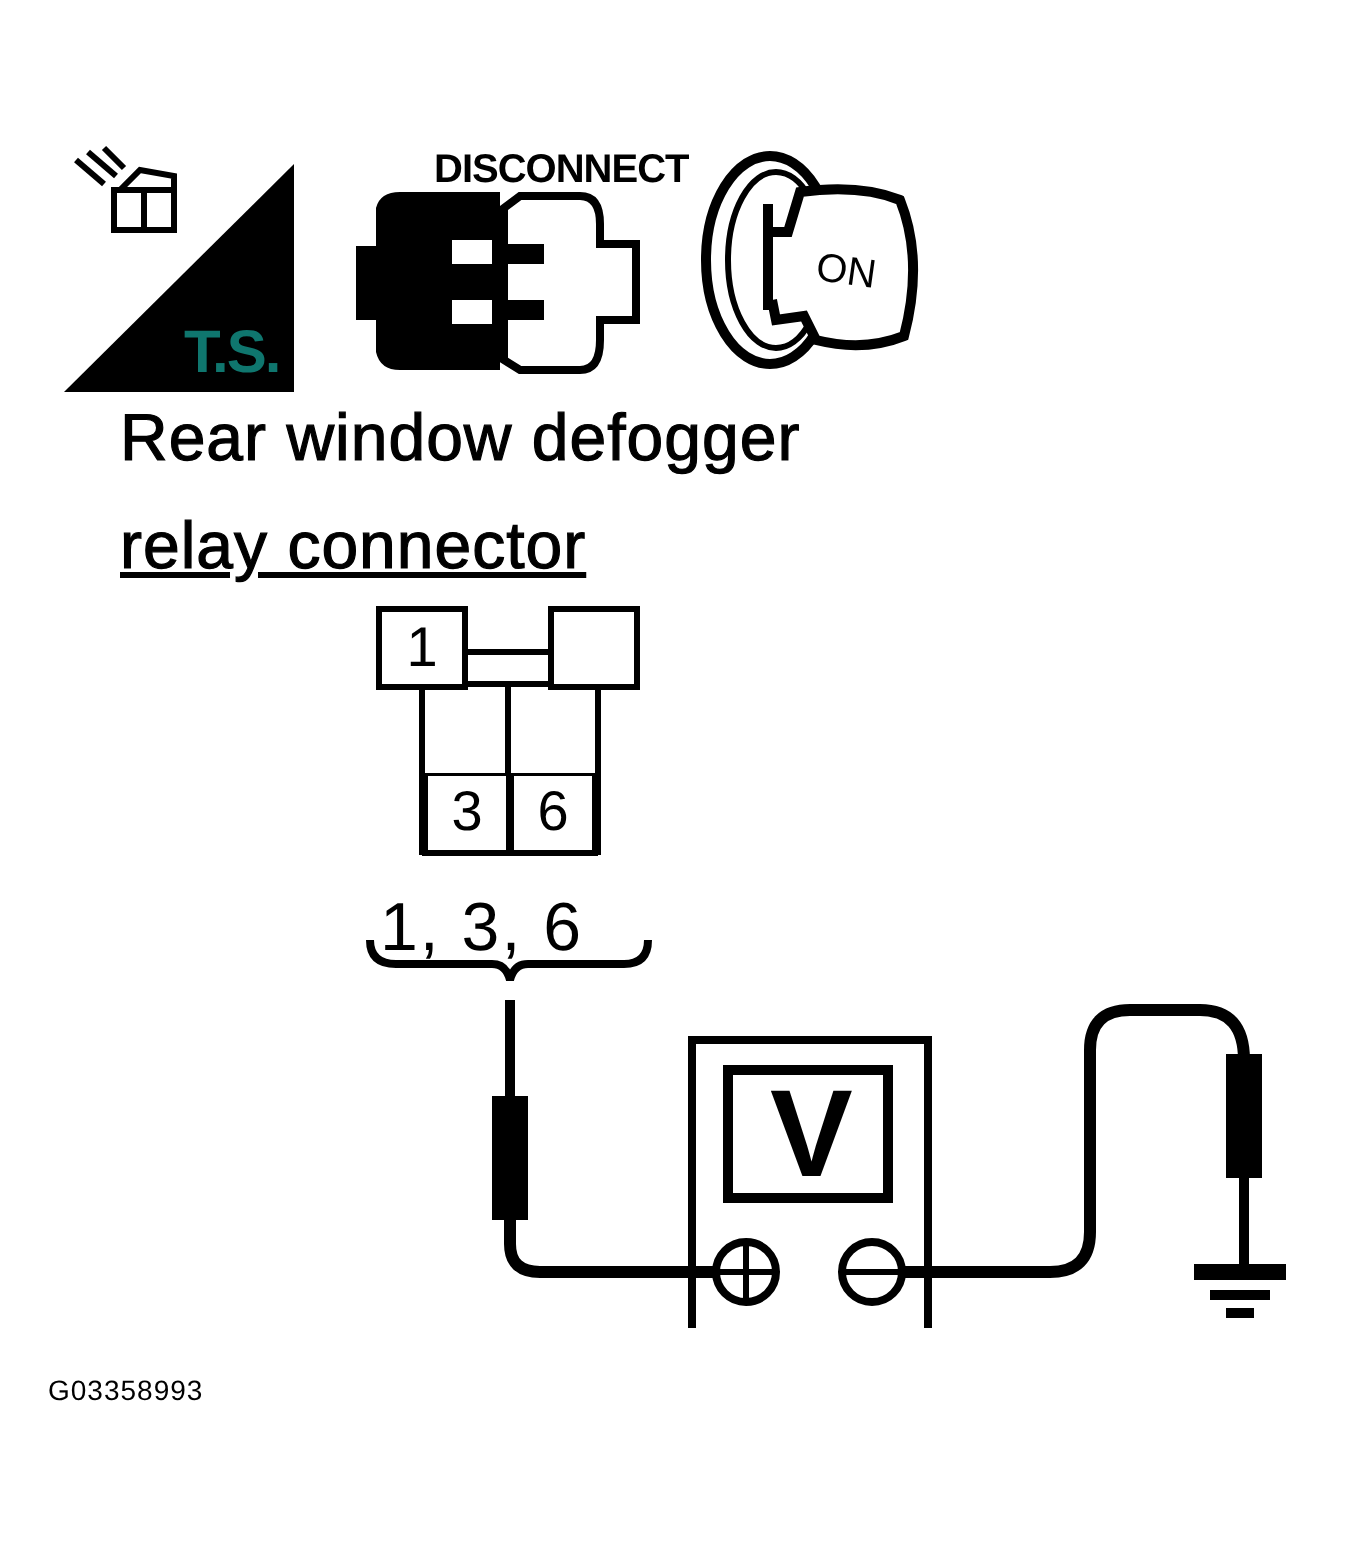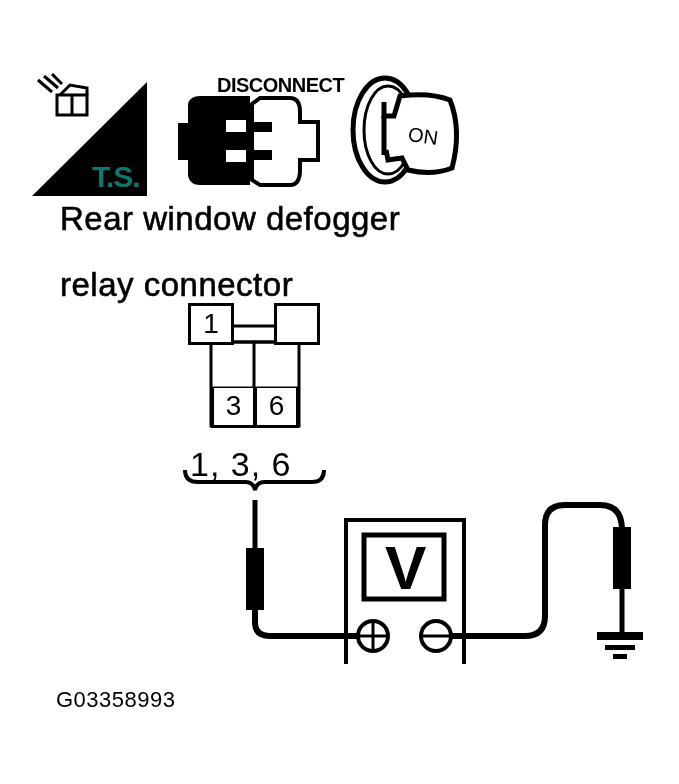--- a/index.html
+++ b/index.html
@@ -4,21 +4,21 @@
   <style>
     html, body { margin: 0; padding: 0; background: #ffffff; }
     body { width: 679px; height: 784px; position: relative; overflow: hidden;
            font-family: "Liberation Sans", sans-serif; color: #000; }
     .abs { position: absolute; }
     .title { left: 40px; font-size: 33px; font-weight: normal; letter-spacing: 0.5px;
              line-height: 1; -webkit-text-stroke: 0.6px #000; white-space: nowrap; margin-left: 20px; }
     .pin { position: absolute; border: 3px solid #000; box-sizing: border-box;
            font-size: 28px; text-align: center; line-height: 36px; background: #fff; }
     .pins-label { left: 190px; top: 445px; font-size: 34px; letter-spacing: 1px; white-space: nowrap; }
-    .figure-id { left: 56px; top: 687px; font-size: 22px; letter-spacing: 0.5px; white-space: nowrap; }
+    .figure-id { left: 24px; top: 687px; font-size: 14px; letter-spacing: 0.5px; white-space: nowrap; }
     .ts-text { font-weight: bold; font-size: 30px; color: #0f766e; letter-spacing: -1px; }
     .disc-text { font-weight: bold; font-size: 20px; letter-spacing: -0.5px; white-space: nowrap; padding-left: 39px; }
     svg { position: absolute; left: 0; top: 0; }
   </style>
 </head>
 <body>
 
 <svg width="679" height="784" viewBox="0 0 679 784">
 
   <g>
@@ -85,21 +85,21 @@
     <rect x="605" y="645" width="30" height="5" fill="#000"></rect>
     <rect x="613" y="654" width="14" height="5" fill="#000"></rect>
   </g>
 </svg>
 
 <div class="abs ts-text" style="left:92px; top:160px;">T.S.</div>
 <div class="abs disc-text" style="left:178px; top:74px;">DISCONNECT</div>
 <div class="abs" style="left:408px; top:125px; font-size:20px; transform:rotate(8deg);">ON</div>
 
 <div class="abs title" style="top:202px;">Rear window defogger</div>
-<div class="abs title" style="top:268px;">relay connector</div>
+<div class="abs title" style="top:256px;text-decoration:underline;">relay connector</div>
 
 <div class="pin" style="left:188px; top:303px; width:46px; height:42px;">1</div>
 <div class="pin" style="left:274px; top:303px; width:46px; height:42px;"></div>
 <div class="pin" style="left:211px; top:388px; width:45px; height:40px; border-top:none;">3</div>
 <div class="pin" style="left:254px; top:388px; width:45px; height:40px; border-top:none;">6</div>
 
 <div class="abs pins-label">1, 3, 6</div>
 
 <div class="abs" style="left:385px; top:532px; font-size:62px; font-weight:bold;">V</div>
 

